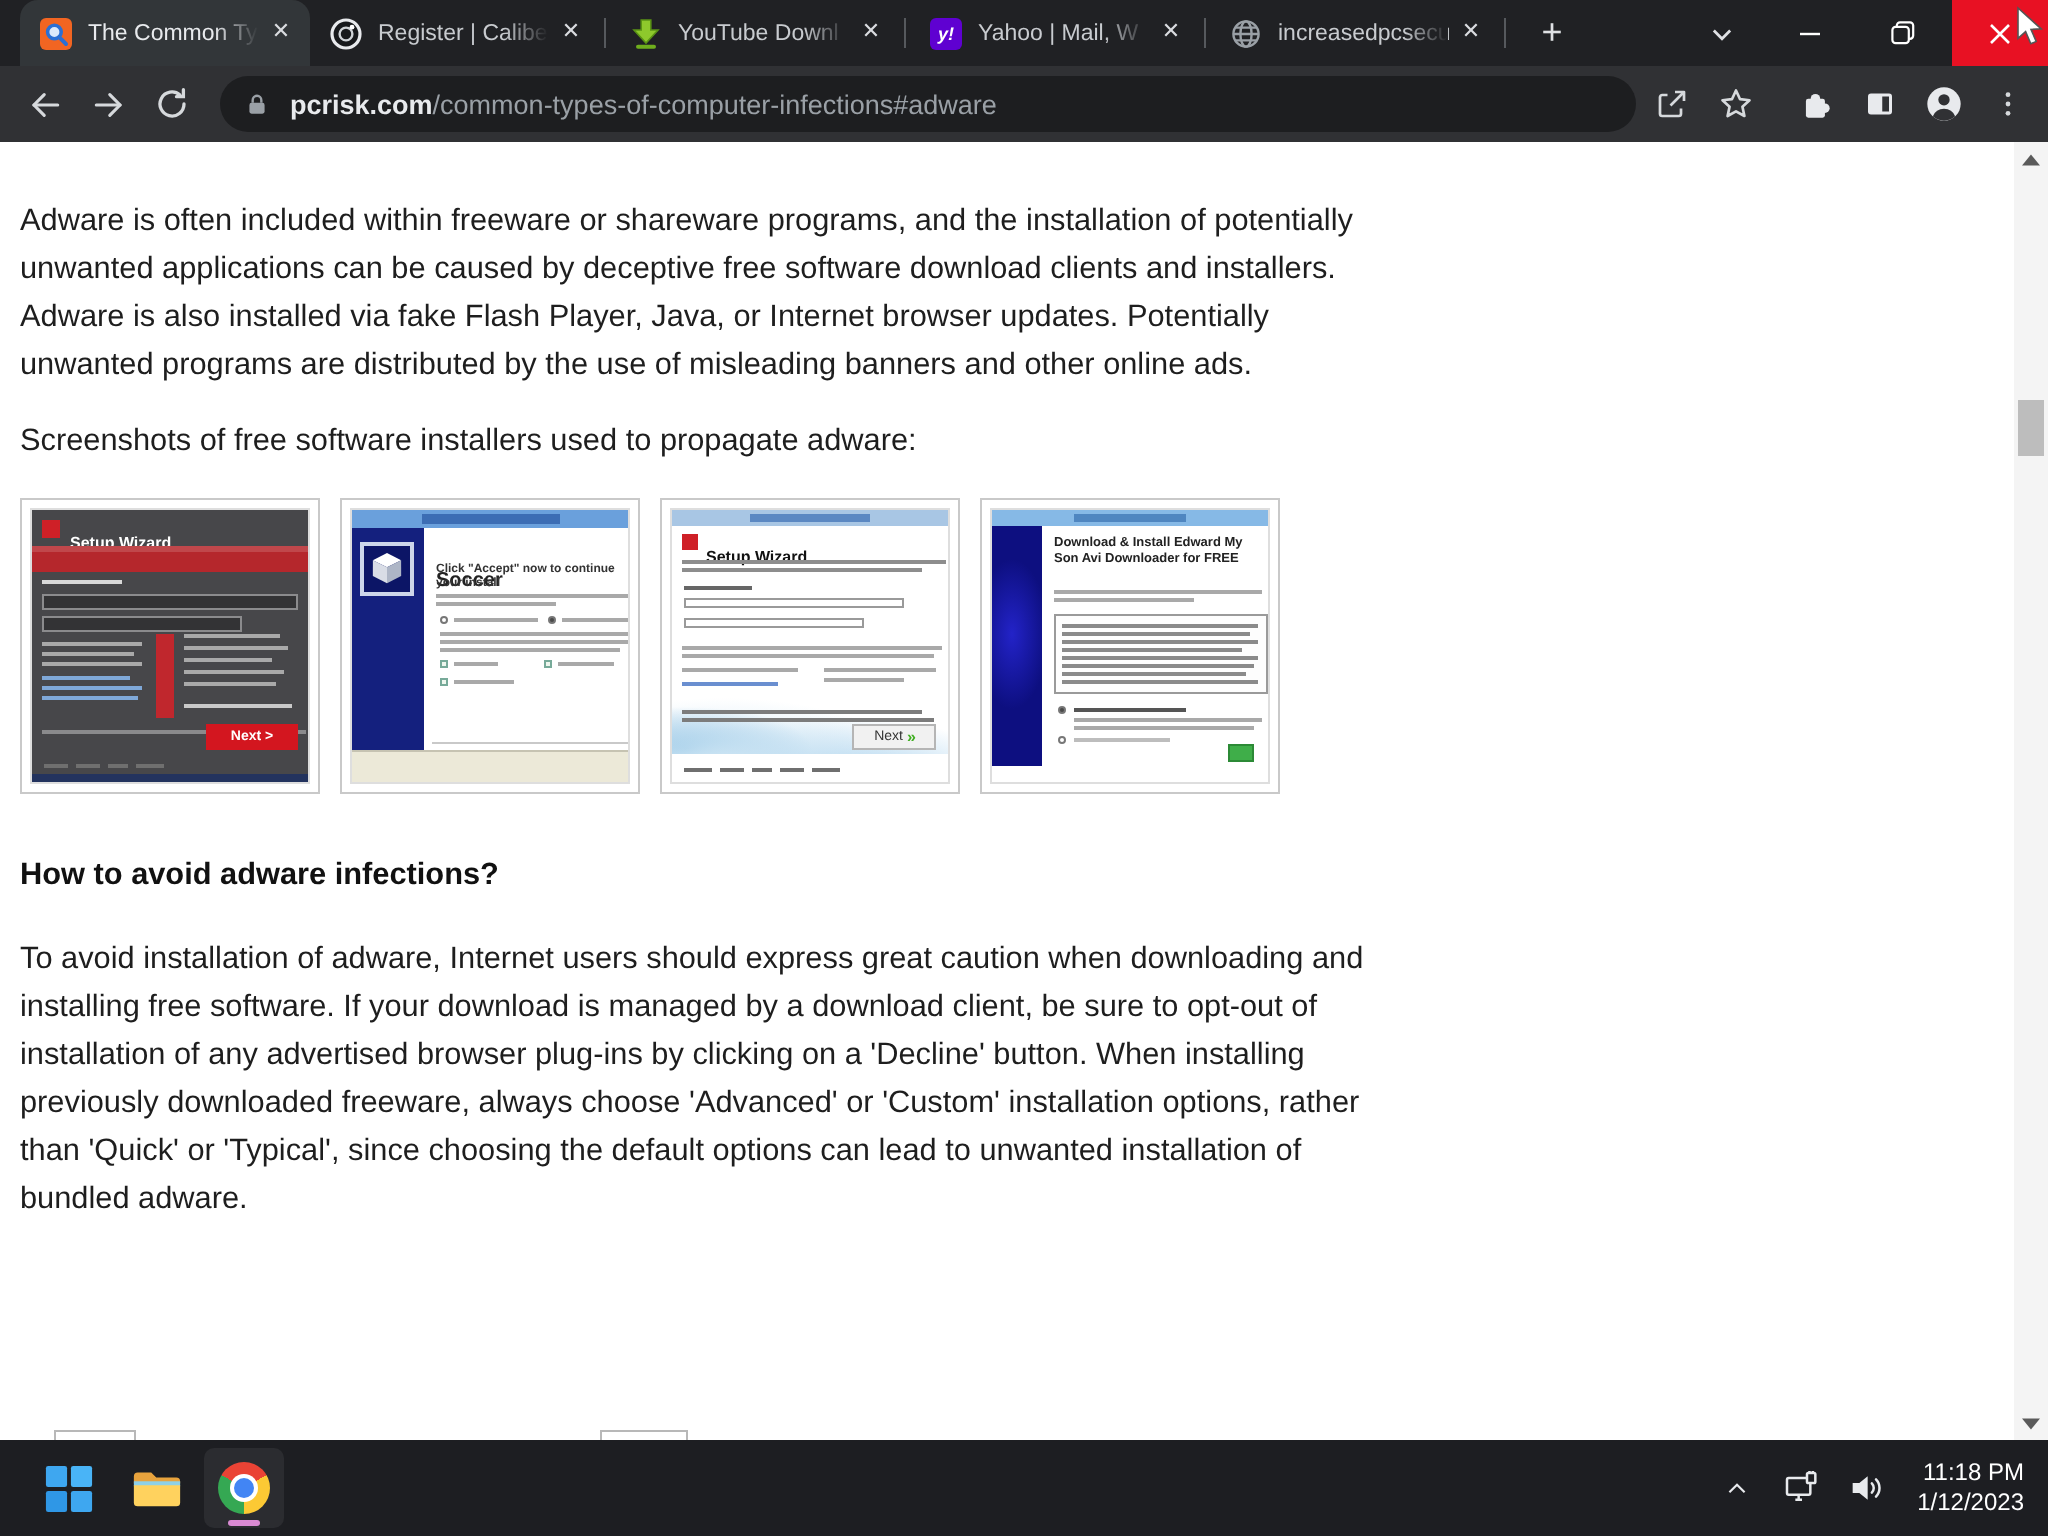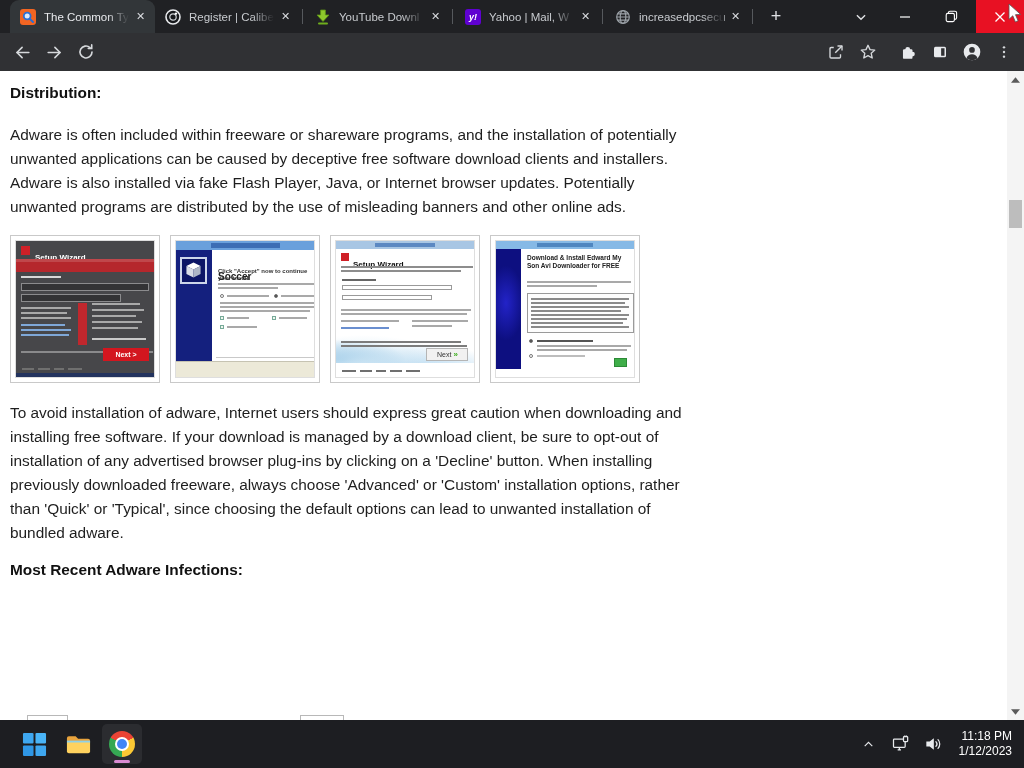--- a/index.html
+++ b/index.html
@@ -239,20 +239,30 @@
         <path d="M12.5 5.5 19 12l-6.5 6.5"></path>
       </svg>
   </div>
   <div class="navbtn" style="left:74px">
     <svg width="18" height="18" viewBox="0 0 24 24" fill="none" stroke="#d6d9dc" stroke-width="2.2" stroke-linecap="round">
         <path d="M20 12a8 8 0 1 1-2.7-6"></path>
         <path d="M19.6 2.5v4.6h-4.6" fill="none"></path>
       </svg>
   </div>
 
+  <div class="omnibox">
+    <span class="lock">
+      <svg width="13" height="13" viewBox="0 0 24 24">
+          <rect x="5" y="10" width="14" height="10" rx="2" fill="#9aa0a6"></rect>
+          <path d="M8 10V7.5a4 4 0 0 1 8 0V10" fill="none" stroke="#9aa0a6" stroke-width="2.2"></path>
+        </svg>
+    </span>
+    <span class="omni-domain">pcrisk.com</span>
+      <span class="omni-path">/common-types-of-computer-infections#adware</span>
+  </div>
 
   <div class="tool-right">
     <div class="tbtn">
       <svg width="18" height="18" viewBox="0 0 24 24" fill="none" stroke="#d6d9dc" stroke-width="1.8" stroke-linejoin="round">
           <path d="M9 6H5.5A1.5 1.5 0 0 0 4 7.5v11A1.5 1.5 0 0 0 5.5 20h11a1.5 1.5 0 0 0 1.5-1.5V15"></path>
           <path d="M11 13 20 4"></path>
           <path d="M14 4h6v6"></path>
         </svg>
     </div>
     <div class="tbtn">
@@ -285,22 +295,22 @@
           <circle cx="12" cy="5" r="1.8"></circle>
           <circle cx="12" cy="12" r="1.8"></circle>
           <circle cx="12" cy="19" r="1.8"></circle>
         </svg>
     </div>
   </div>
 </div>
 
 <div class="viewport">
   <div class="article">
-    <h3 class="h-dist">Distribution:</h3>
     <p class="p-dist">Adware is often included within freeware or shareware programs, and the installation of potentially unwanted applications can be caused by deceptive free software download clients and installers. Adware is also installed via fake Flash Player, Java, or Internet browser updates. Potentially unwanted programs are distributed by the use of misleading banners and other online ads.</p>
+    <p class="p-shots">Screenshots of free software installers used to propagate adware:</p>
 
     <div class="thumbrow">
 
       <div class="thumb">
         <div class="shot t1">
           <div class="t1-ico"></div>
           <div class="t1-title">Setup Wizard</div>
           <div class="t1-band"></div>
           <div class="ln" style="left:5px;top:35px;width:40px;background:#d8d8d8"></div>
           <div class="t1-field" style="top:42px"></div>
@@ -421,22 +431,22 @@
           <div class="ln" style="left:41px;top:99px;width:56px;height:1.5px;background:#555"></div>
           <div class="ln" style="left:41px;top:104px;width:94px;height:1.5px"></div>
           <div class="ln" style="left:41px;top:108px;width:90px;height:1.5px"></div>
           <div class="dot" style="left:33px;top:113px"></div>
           <div class="ln" style="left:41px;top:114px;width:48px;height:1.5px;background:#bdbdbd"></div>
           <div class="t4-btn"></div>
         </div>
       </div>
     </div>
 
+    <h3 class="h-avoid">How to avoid adware infections?</h3>
     <p class="p-avoid">To avoid installation of adware, Internet users should express great caution when downloading and installing free software. If your download is managed by a download client, be sure to opt-out of installation of any advertised browser plug-ins by clicking on a 'Decline' button. When installing previously downloaded freeware, always choose 'Advanced' or 'Custom' installation options, rather than 'Quick' or 'Typical', since choosing the default options can lead to unwanted installation of bundled adware.</p>
-    <h3 class="h-recent">Most Recent Adware Infections:</h3>
   </div>
 
   <div class="partial-box" style="left:27px; top:644px; width:41px;"></div>
   <div class="partial-box" style="left:300px; top:644px; width:44px;"></div>
 </div>
 
 <div class="scrollbar">
   <div class="sb-arrow" style="top:0">
     <svg width="9" height="6" viewBox="0 0 10 6">
         <polygon points="5,0 10,6 0,6" fill="#5a5a5a"></polygon>

